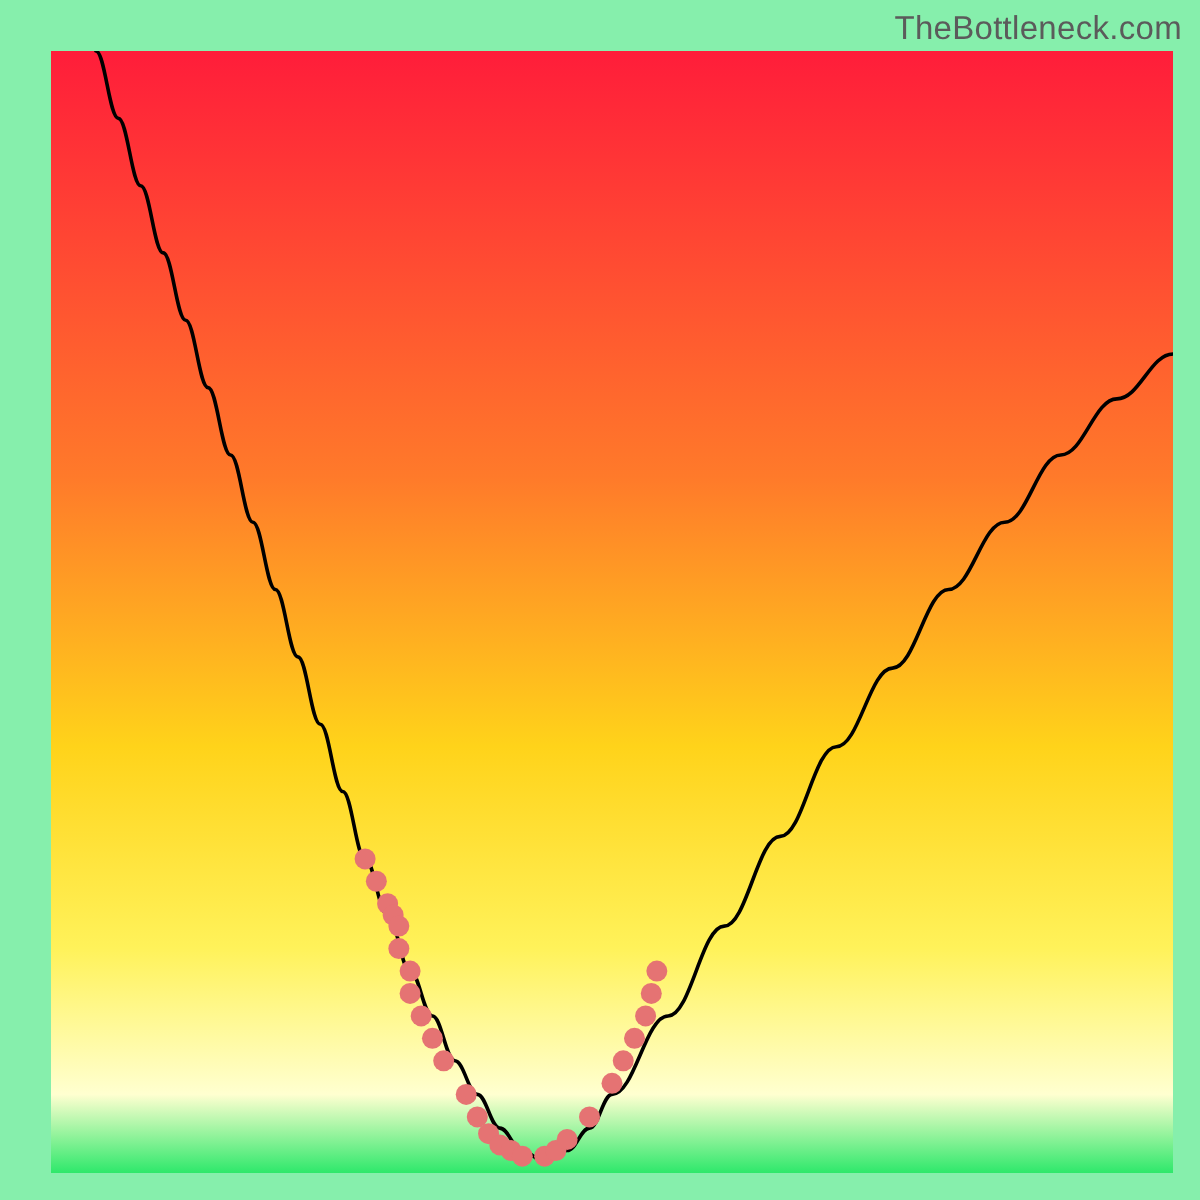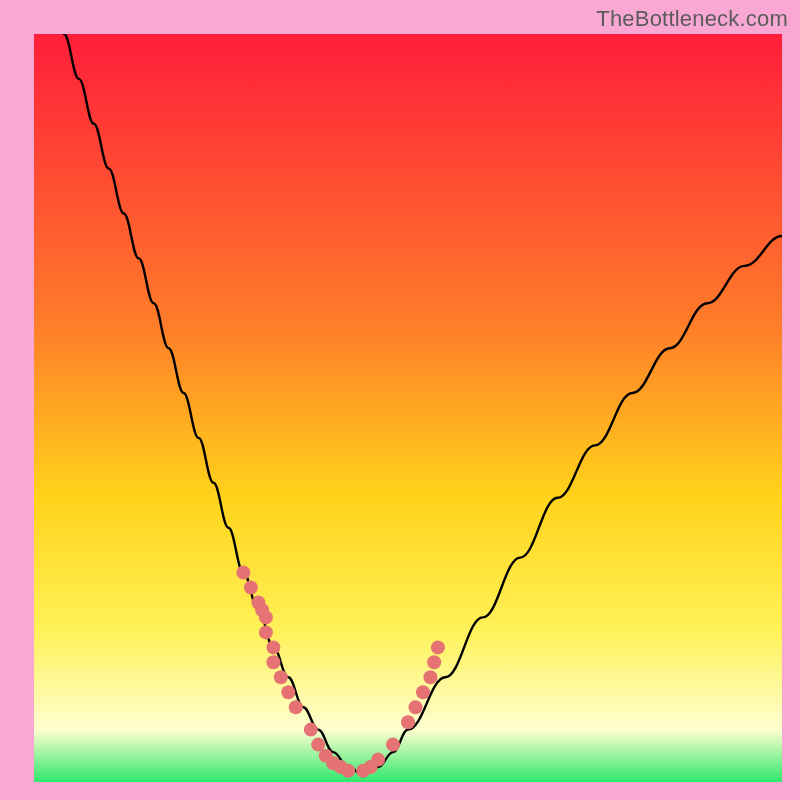--- a/index.html
+++ b/index.html
@@ -10,21 +10,21 @@
     background: #000;
     overflow: hidden;
     font-family: Arial, Helvetica, sans-serif;
   }
   .frame {
     position: absolute;
     left: 0;
     top: 0;
     width: 800px;
     height: 800px;
-    background: #f9a8d4;
+    background: #86efac;
   }
   .watermark {
     position: absolute;
     top: 6px;
     right: 12px;
     color: #5b5b5b;
     font-size: 22px;
     font-weight: 500;
     letter-spacing: 0.2px;
     user-select: none;

